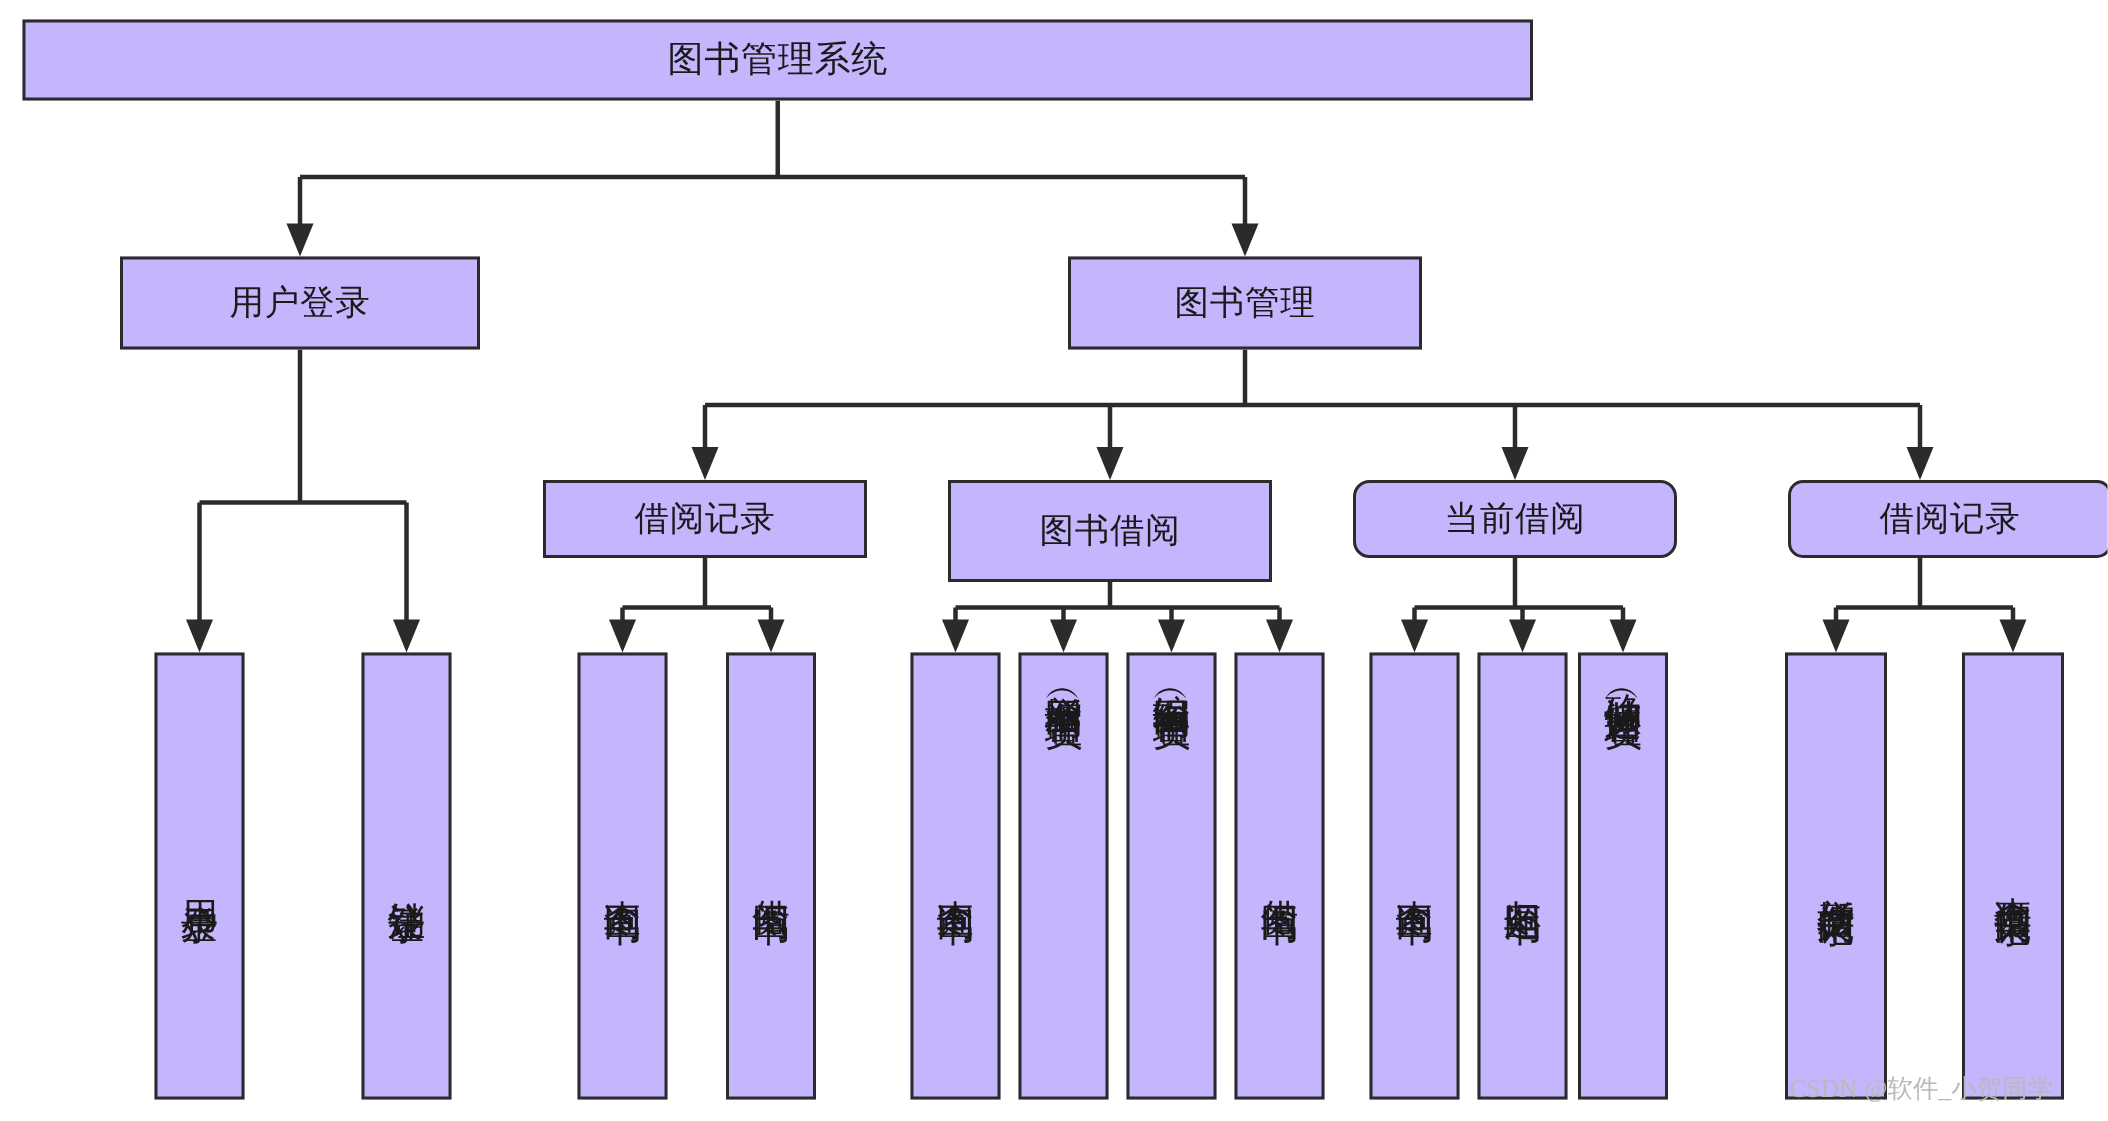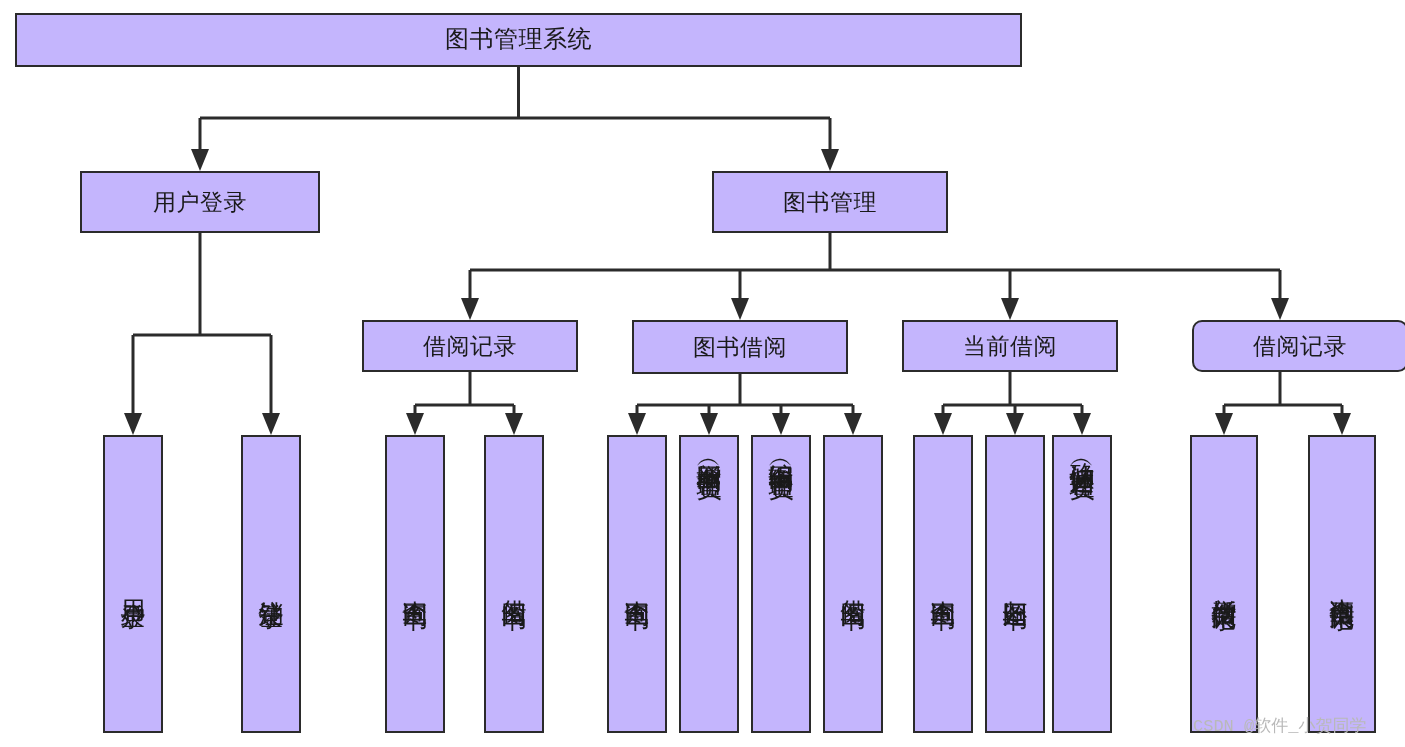--- a/index.html
+++ b/index.html
@@ -66,21 +66,21 @@
   }
   .node-v.align-top {
     align-items: flex-start;
     padding-top: 6px;
   }
   .watermark {
     position: absolute;
     color: #b9b9b9;
     font-size: 17px;
     white-space: nowrap;
-    font-family: Liberation Mono, monospace;
+    font-family: Liberation Serif, serif;
     pointer-events: none;
   }
 </style>
 </head>
 <body>
 
 <div id="diagram-root">
   <svg class="diagram-canvas" id="connector-layer" viewBox="0 0 1405 747">
       <line x1="518.5" y1="67" x2="518.5" y2="118" stroke="#2b2b2b" stroke-width="3"></line>
       <line x1="200" y1="118" x2="830" y2="118" stroke="#2b2b2b" stroke-width="3"></line>
@@ -141,24 +141,24 @@
       </div>
       <div class="node-box node-h" style="left: 80px; top: 171px; width: 240px; height: 62px;">
         <span class="node-label">用户登录</span>
       </div>
       <div class="node-box node-h" style="left: 712px; top: 171px; width: 236px; height: 62px;">
         <span class="node-label">图书管理</span>
       </div>
       <div class="node-box node-h" style="left: 362px; top: 320px; width: 216px; height: 52px;">
         <span class="node-label">借阅记录</span>
       </div>
-      <div class="node-box node-h" style="left: 632px; top: 320px; width: 216px; height: 54px;">
+      <div class="node-box node-h" style="left: 632px; top: 320px; width: 216px; height: 68px;">
         <span class="node-label">图书借阅</span>
       </div>
-      <div class="node-box node-h" style="left: 902px; top: 320px; width: 216px; height: 52px;">
+      <div class="node-box node-h" style="left: 902px; top: 320px; width: 216px; height: 52px; border-radius: 11px;">
         <span class="node-label">当前借阅</span>
       </div>
       <div class="node-box node-h" style="left: 1192px; top: 320px; width: 216px; height: 52px; border-radius: 10px;">
         <span class="node-label">借阅记录</span>
       </div>
       <div class="node-box node-v" style="left: 103px; top: 435px; width: 60px; height: 298px;">
         <span class="node-label">用户登录</span>
       </div>
       <div class="node-box node-v" style="left: 241px; top: 435px; width: 60px; height: 298px;">
         <span class="node-label">注销登录</span>

